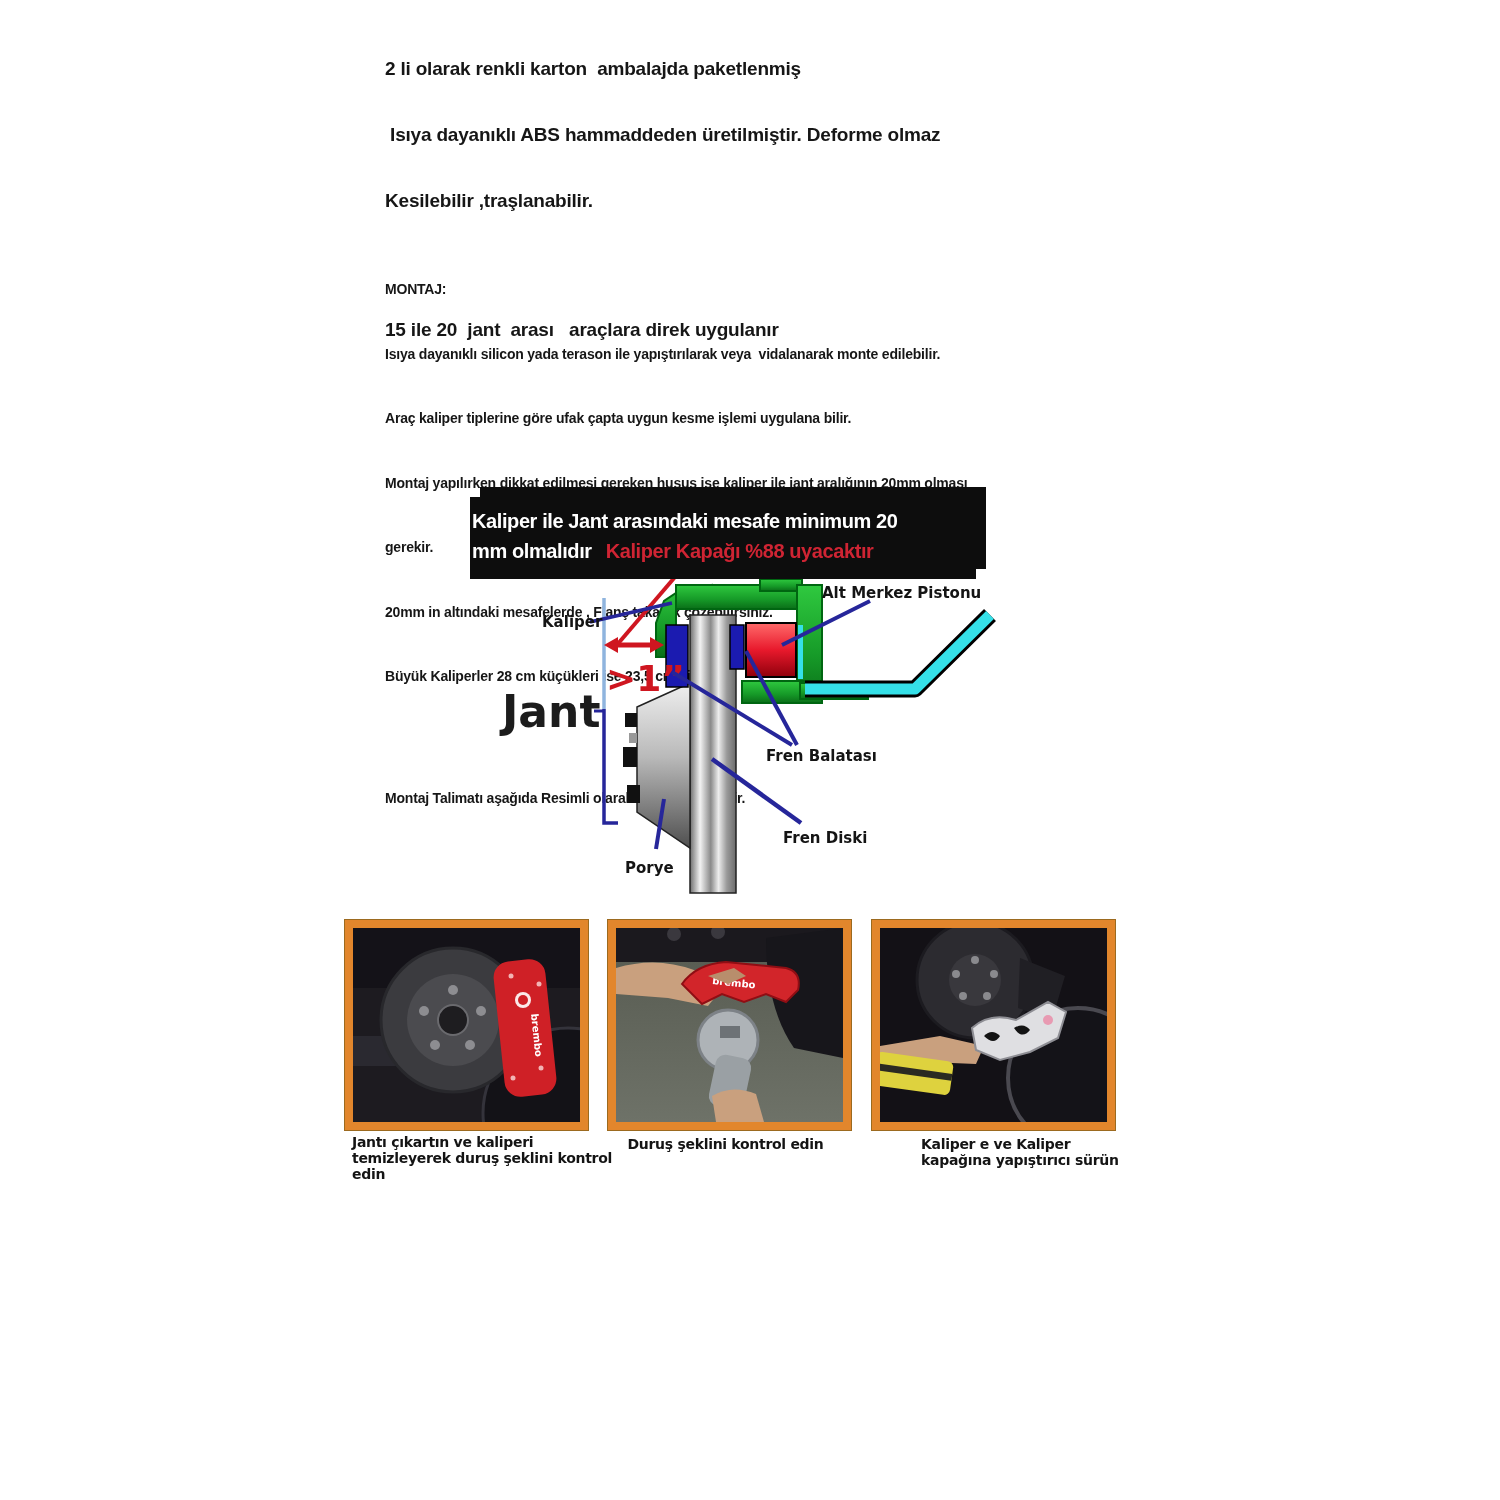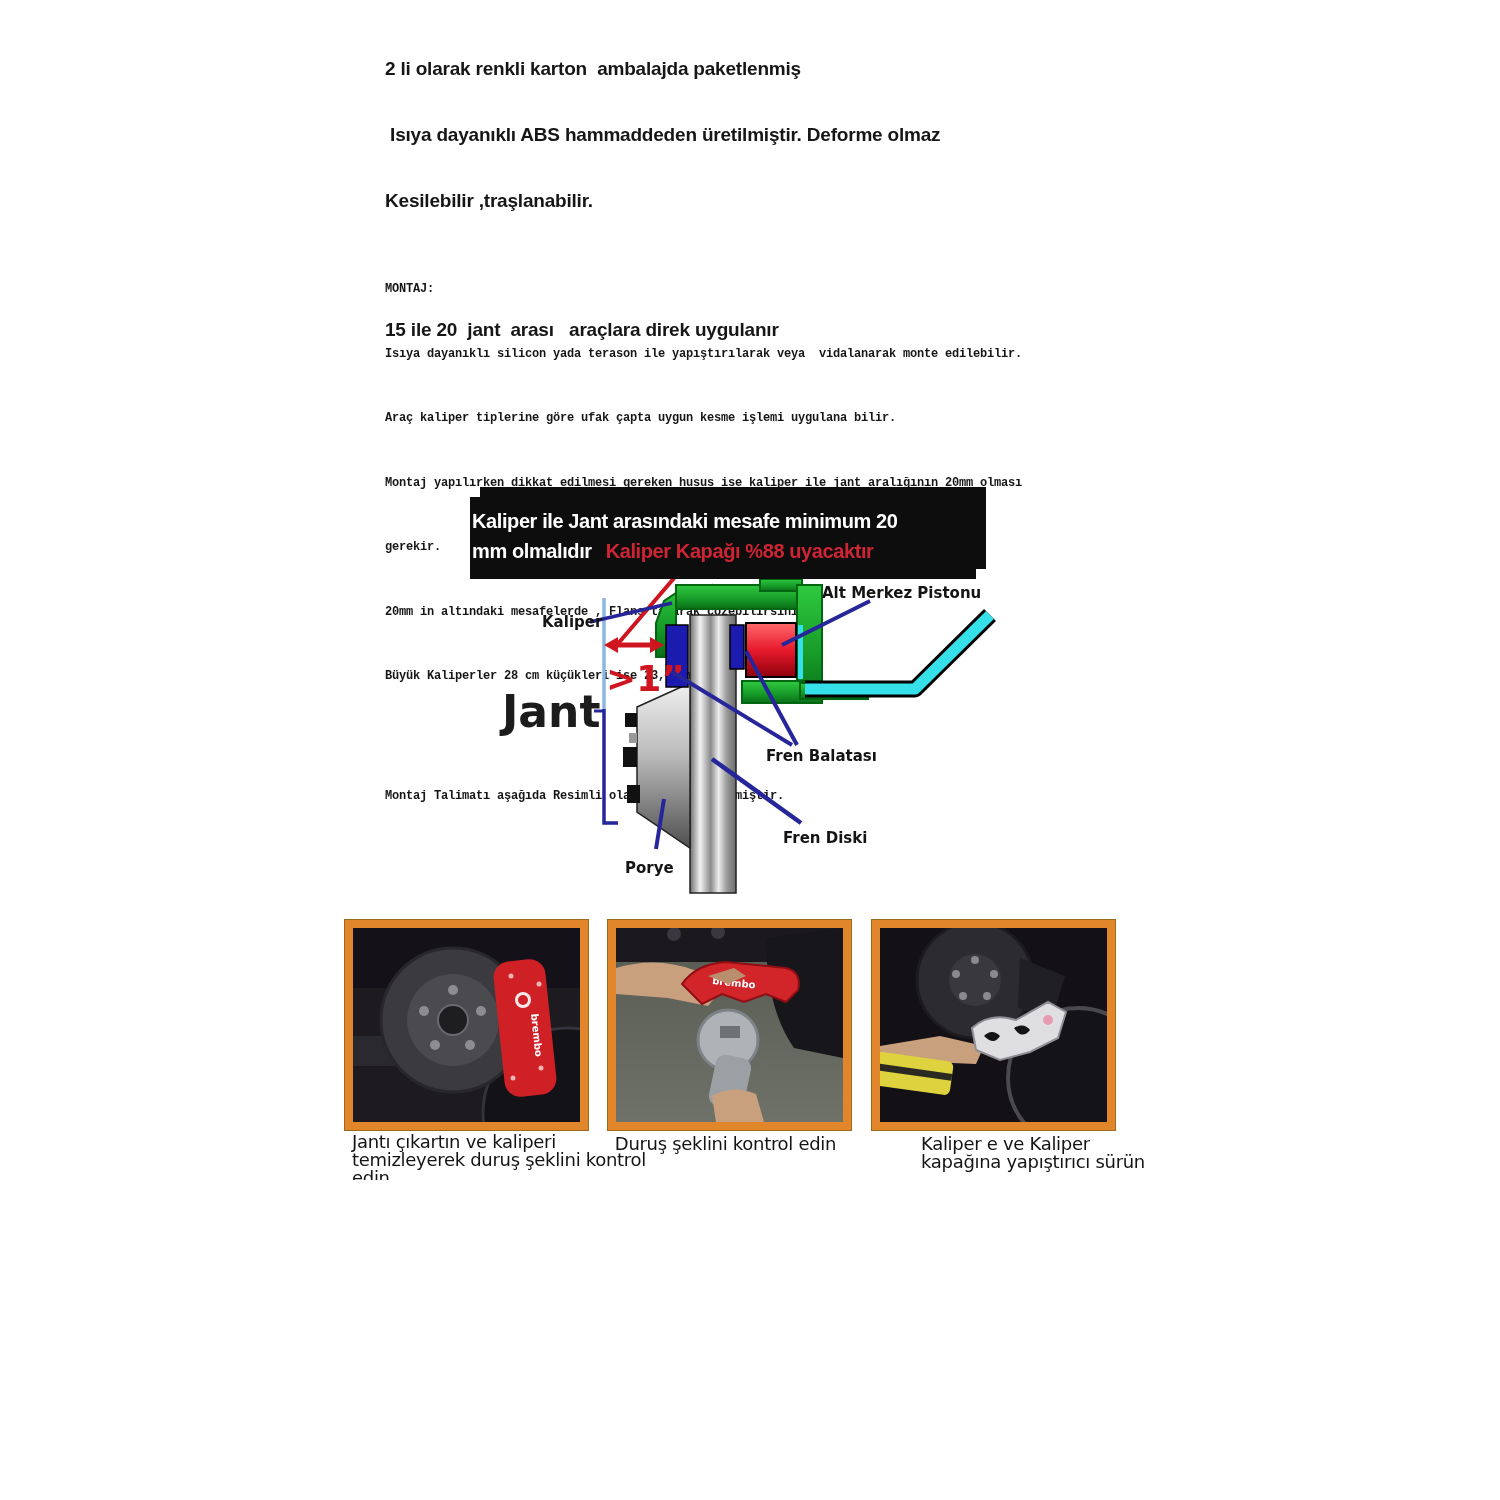--- a/index.html
+++ b/index.html
@@ -2,32 +2,32 @@
 <html><head>
 <meta charset="utf-8">
 <style>
   html,body{margin:0;padding:0;background:#fff;}
   .page{position:relative;width:1500px;height:1180px;background:#ffffff;
         font-family:"Liberation Sans",sans-serif;overflow:hidden;}
   .textblock{position:absolute;color:#161616;font-weight:bold;white-space:pre-wrap;
              letter-spacing:-0.2px;}
   .textblock div{min-height:1em;}
   .intro{left:385px;top:14px;font-size:19px;line-height:22px;width:620px;}
-  .montaj{left:385px;top:236px;font-size:12px;line-height:21.5px;width:815px;font-family:Liberation Mono, monospace;}
+  .montaj{left:385px;top:236px;font-size:14px;line-height:21.5px;width:815px;}
   .banner{position:absolute;left:470px;top:497px;width:506px;height:82px;
           background:#0d0d0d;box-shadow:10px -10px 0 #0d0d0d;
           color:#ffffff;font-weight:bold;font-size:20px;letter-spacing:-0.4px;
           line-height:30px;padding:9px 2px;box-sizing:border-box;z-index:2;}
   .banner .red{color:#cf2433;margin-left:14px;}
   .diagram{position:absolute;left:460px;top:575px;z-index:1;}
   .photo{position:absolute;width:243px;height:210px;border:8px solid #e2862c;
          box-sizing:border-box;box-shadow:0 0 0 1px #9c6a1f;background:#1a181d;}
   .photo svg{display:block;}
   .caption{position:absolute;color:#141414;font-family:"DejaVu Sans",sans-serif;
-           font-weight:normal;font-size:18px;line-height:16px;letter-spacing:-0.3px;}
+           font-weight:bold;font-size:14px;line-height:16px;letter-spacing:-0.3px;}
   .caption div{min-height:1em;}
   .cap-center{width:243px;text-align:center;}
   svg text{font-family:"DejaVu Sans",sans-serif;font-weight:bold;}
 </style>
 </head>
 <body>
 
 <div class="page">
 
   <div class="textblock intro">

